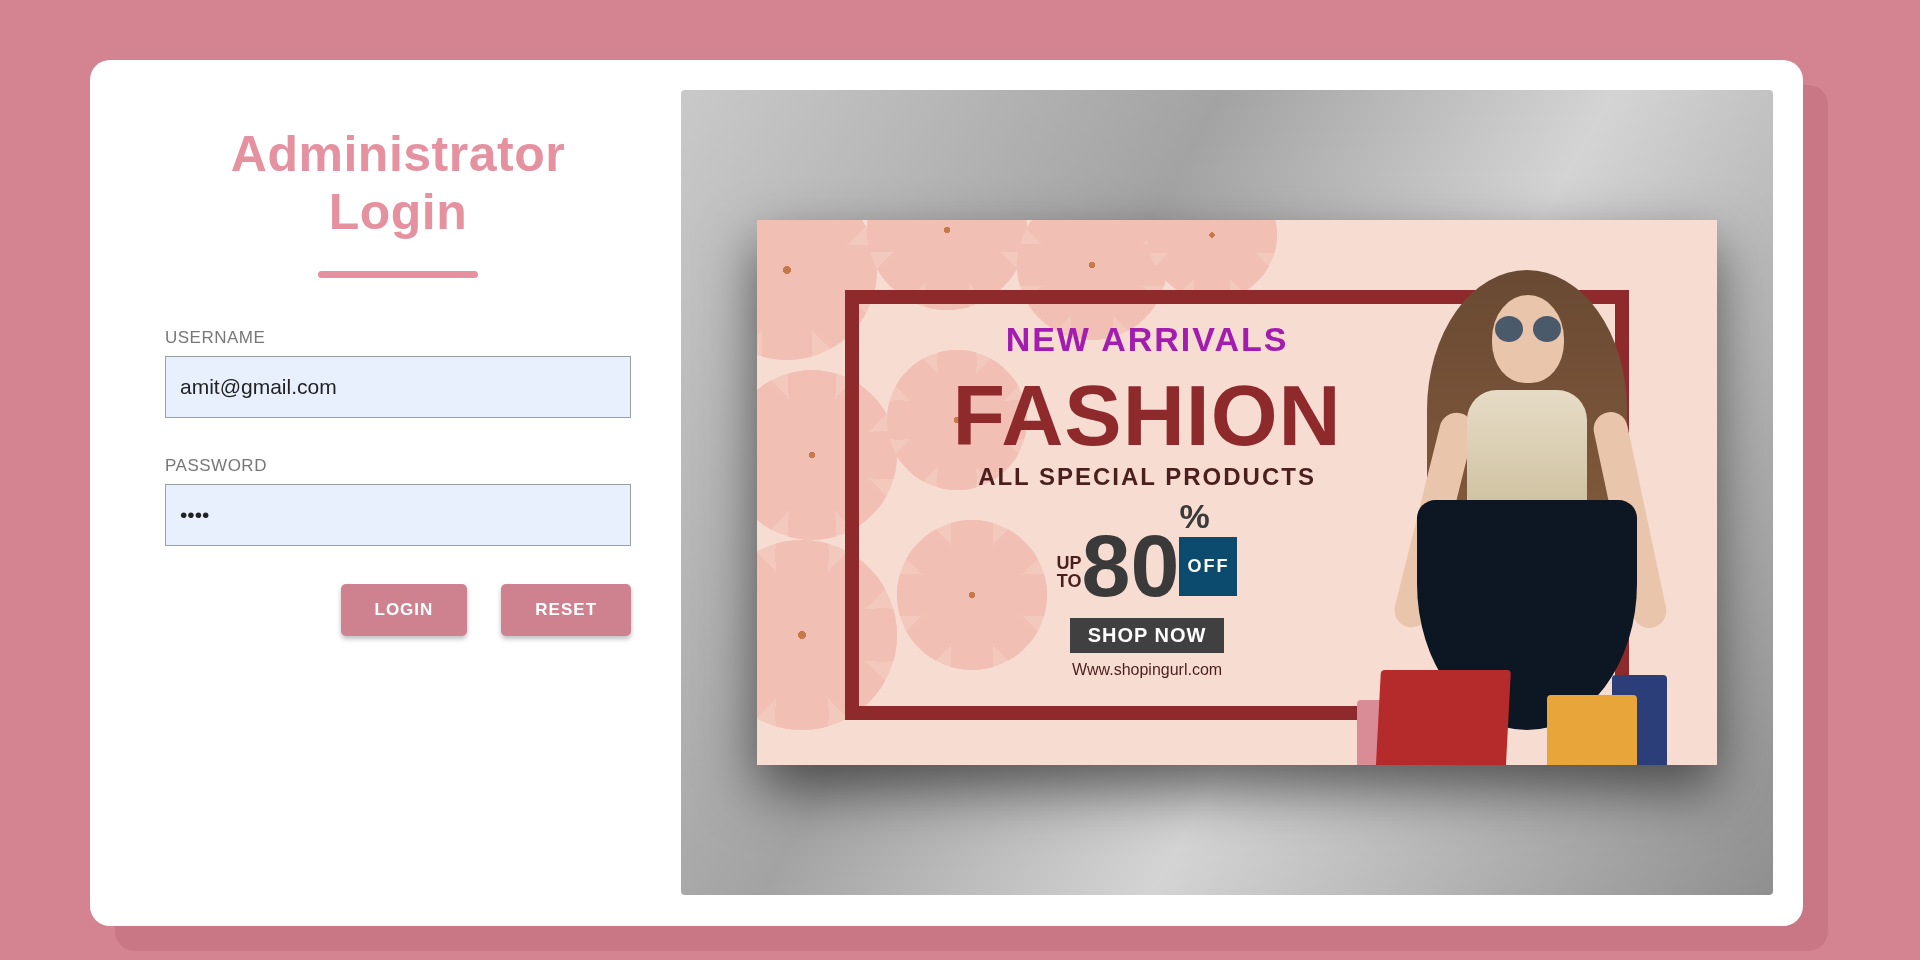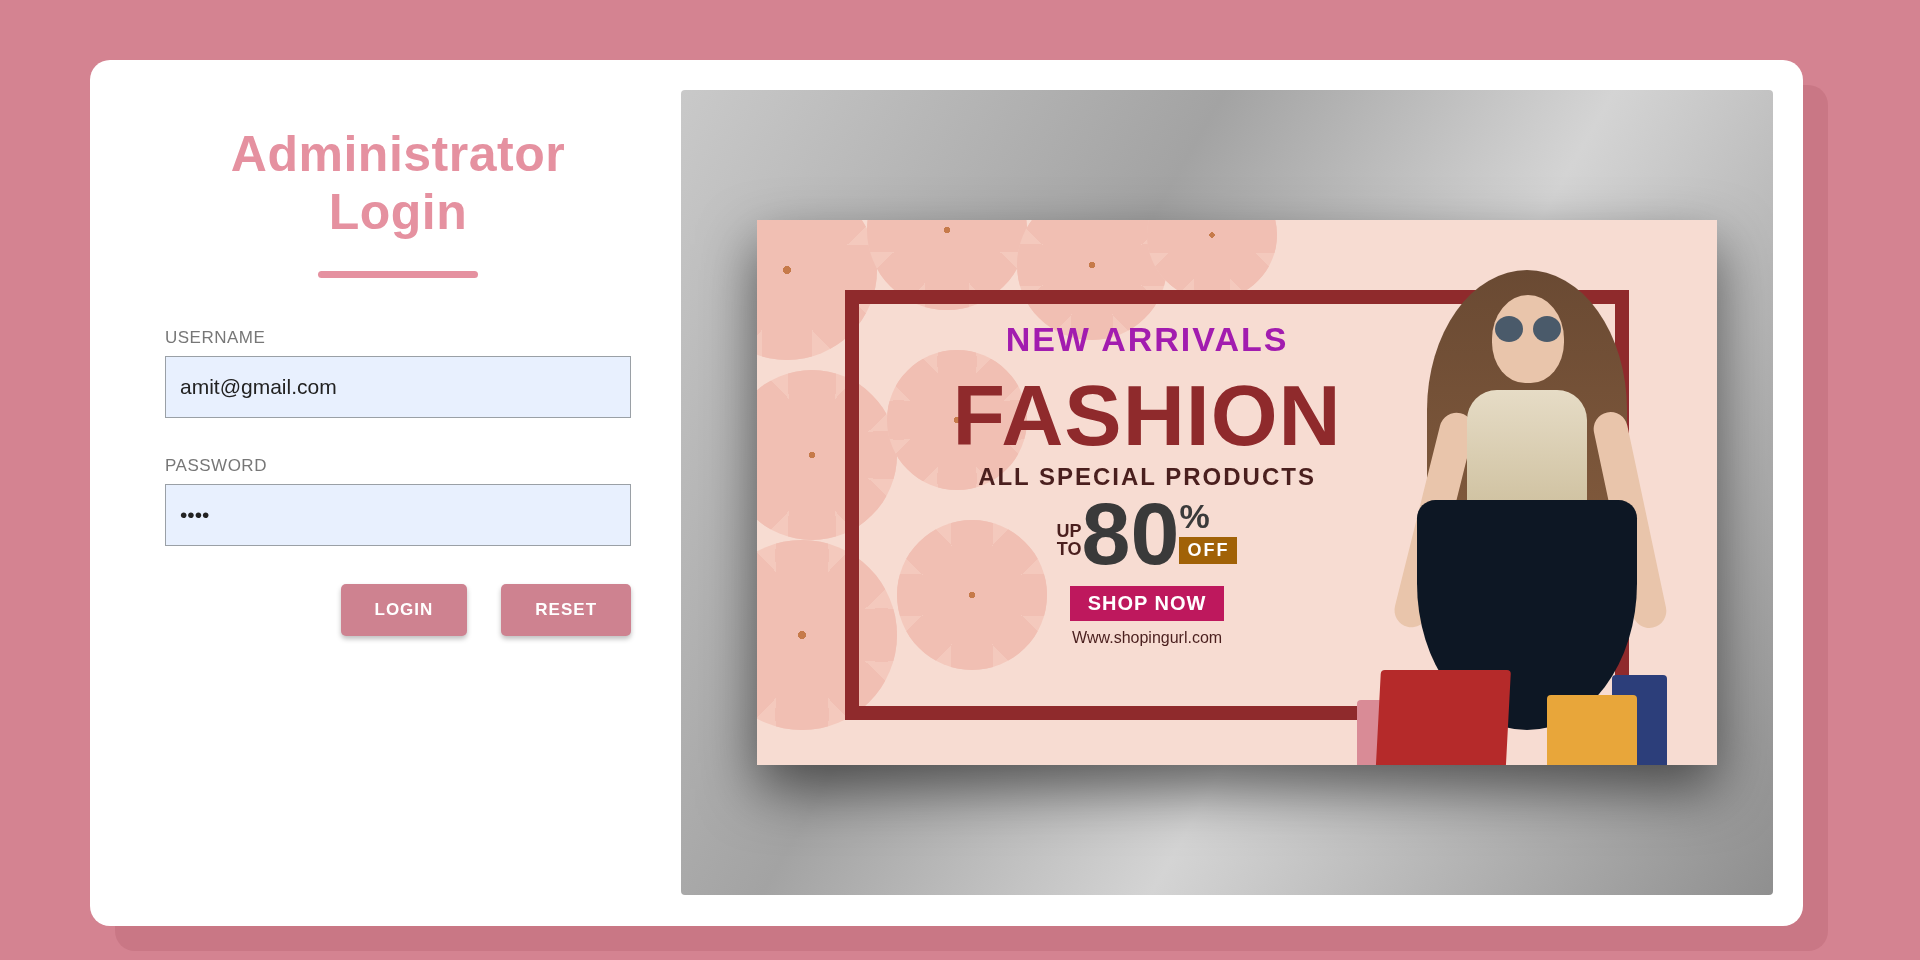--- a/index.html
+++ b/index.html
@@ -192,27 +192,27 @@
     font-weight: 900;
     line-height: 0.8;
     font-family: "Arial Black", Arial, sans-serif;
   }
   .pct-off {
     display: flex; flex-direction: column; align-items: flex-start;
     margin-bottom: 6px;
   }
   .pct { color: #3a3a3a; font-size: 34px; font-weight: 900; line-height: 1; }
   .off {
-    background: #a16207; color: #fff;
+    background: #0c4a6e; color: #fff;
     font-size: 18px; font-weight: 800;
-    padding: 3px 8px; margin-top: 4px; letter-spacing: 2px;
+    padding: 19px 8px; margin-top: 4px; letter-spacing: 2px;
   }
   .shop-now {
     display: inline-block;
-    background: #be185d; color: #fff;
+    background: #404040; color: #fff;
     font-size: 20px; font-weight: 800;
     padding: 6px 18px; margin-top: 16px;
     letter-spacing: 1px;
   }
   .site-url {
     color: #4a1f1e; font-size: 16px; margin-top: 8px;
   }
   
   .person {
     position: absolute;

